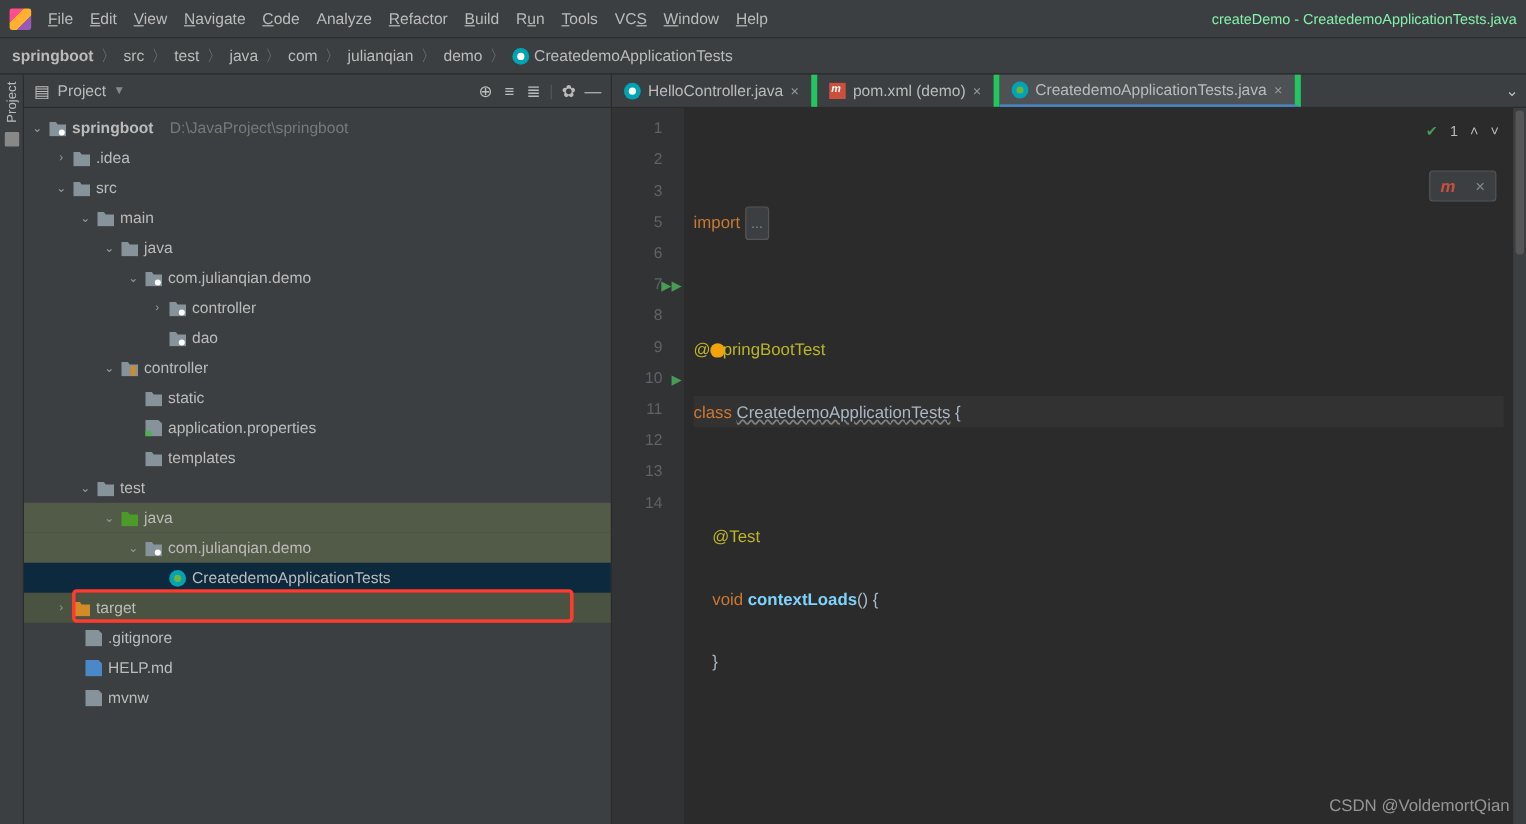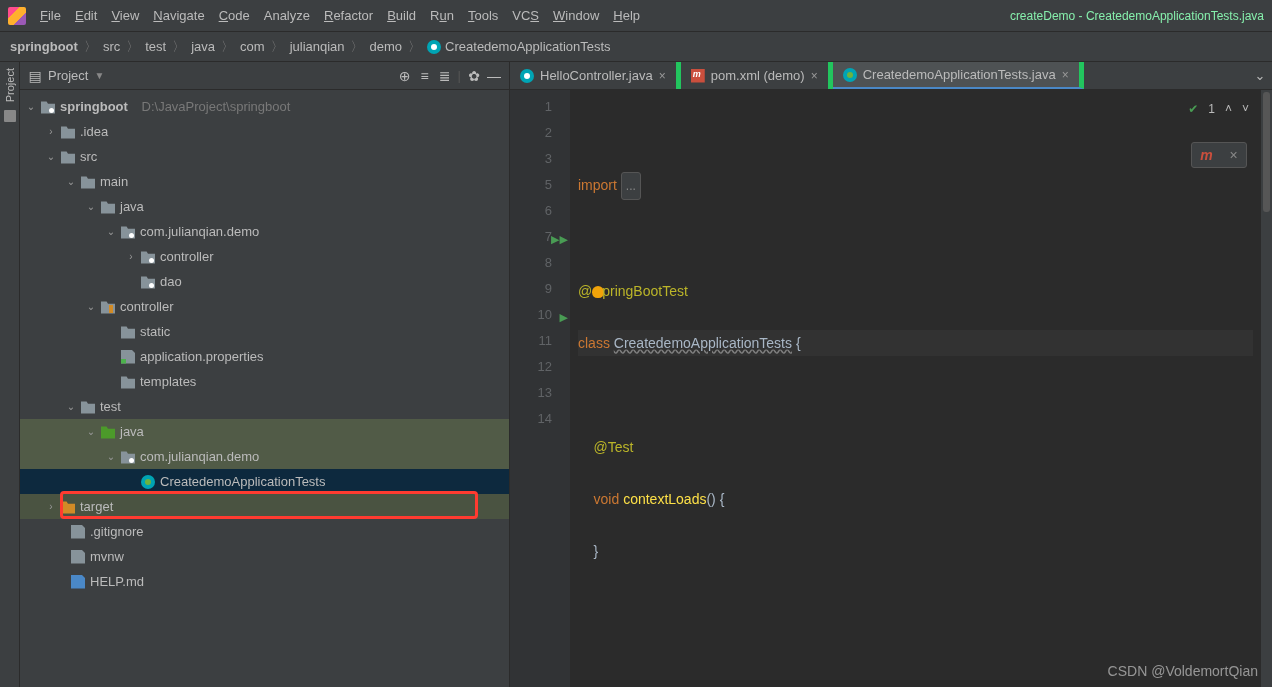--- a/index.html
+++ b/index.html
@@ -65,21 +65,21 @@
 .editarea { flex: 1; display: flex; flex-direction: column; background: #2b2b2b; }
 .tabs { height: 28px; display: flex; align-items: stretch; background: #3c3f41; border-bottom: 1px solid #2b2b2b; }
 .tab { display: flex; align-items: center; gap: 6px; padding: 0 10px; cursor: pointer; border-right: 5px solid #22c55e; }
 .tab.active { background: #4e5254; border-bottom: 2px solid #4a88c7; }
 .tab-close{color:#999;font-size:12px;}
 .tabs .more { width: 24px; display:flex;align-items:center;justify-content:center;color:#bbb; cursor:pointer;}
 .editbody { flex: 1; display: flex; overflow: hidden; position:relative;}
 .gutter { width: 60px; background: #313335; color: #606366; text-align: right; padding: 4px 18px 4px 4px; font-family: Consolas, monospace; font-size: 13px; line-height: 26px; position:relative;}
 .gutter .run-ar{position:absolute; color:#499c54; font-size:11px;}
 .code { flex: 1; padding: 4px 8px; font-family: Consolas, monospace; font-size: 14px; line-height: 26px; white-space: pre; color:#a9b7c6; position:relative;}
-.kw{color:#cc7832;} .ann{color:#bbb529;} .fn{color:#fde047;} .pkg{color:#a9b7c6;} .cls{color:#a9b7c6;}
+.kw{color:#cc7832;} .ann{color:#bbb529;} .fn{color:#7dd3fc;font-weight:bold;} .pkg{color:#a9b7c6;} .cls{color:#a9b7c6;}
 .caret-line{background:#323232;}
 .fold-box{display:inline-block;background:#3c3f41;border:1px solid #555;border-radius:3px;padding:0 4px;color:#888;font-size:12px;}
 .corner{position:absolute; top:6px; right:12px; display:flex; gap:10px; align-items:center; color:#bbb; font-size:12px;}
 .corner .chk{color:#499c54;}
 .floatwidget{position:absolute; top:52px; right:14px; width:56px; height:26px; background:#3c3f41; border:1px solid #555; border-radius:3px; display:flex; align-items:center; justify-content:space-around;}
 .floatwidget .mi{color:#ca4f3d; font-style:italic; font-weight:bold;}
 .floatwidget .xc{color:#888;}
 .watermark{position:absolute; bottom:8px; right:14px; color:#dcdcdc; opacity:.6; font-size:14px;}
 .underline-wave{text-decoration: underline wavy #808080;}
 .bulb{display:inline-block;width:12px;height:12px;background:#f0a30a;border-radius:50% 50% 45% 45%;vertical-align:middle;margin-right:-2px;}
@@ -231,27 +231,27 @@
             <span class="ficon folder-orange"></span>
             <span>target</span>
           </div>
         <div class="row" style="padding-left:36px">
             <span class="arrow empty">›</span>
             <span class="ficon file"></span>
             <span>.gitignore</span>
           </div>
         <div class="row" style="padding-left:36px">
             <span class="arrow empty">›</span>
+            <span class="ficon file" style="background:#4a88c7"></span>
+            <span>HELP.md</span>
+          </div>
+        <div class="row" style="padding-left:36px">
+            <span class="arrow empty">›</span>
             <span class="ficon file"></span>
             <span>mvnw</span>
-          </div>
-        <div class="row" style="padding-left:36px">
-            <span class="arrow empty">›</span>
-            <span class="ficon file" style="background:#4a88c7"></span>
-            <span>HELP.md</span>
           </div>
         <div class="highlight-box" style="left:40px;top:401px;width:418px;height:28px;"></div>
       </div>
     </div>
 
     <div class="editarea">
       <div class="tabs">
         <div class="tab">
             <span class="ficon java"></span>
             <span>HelloController.java</span>

